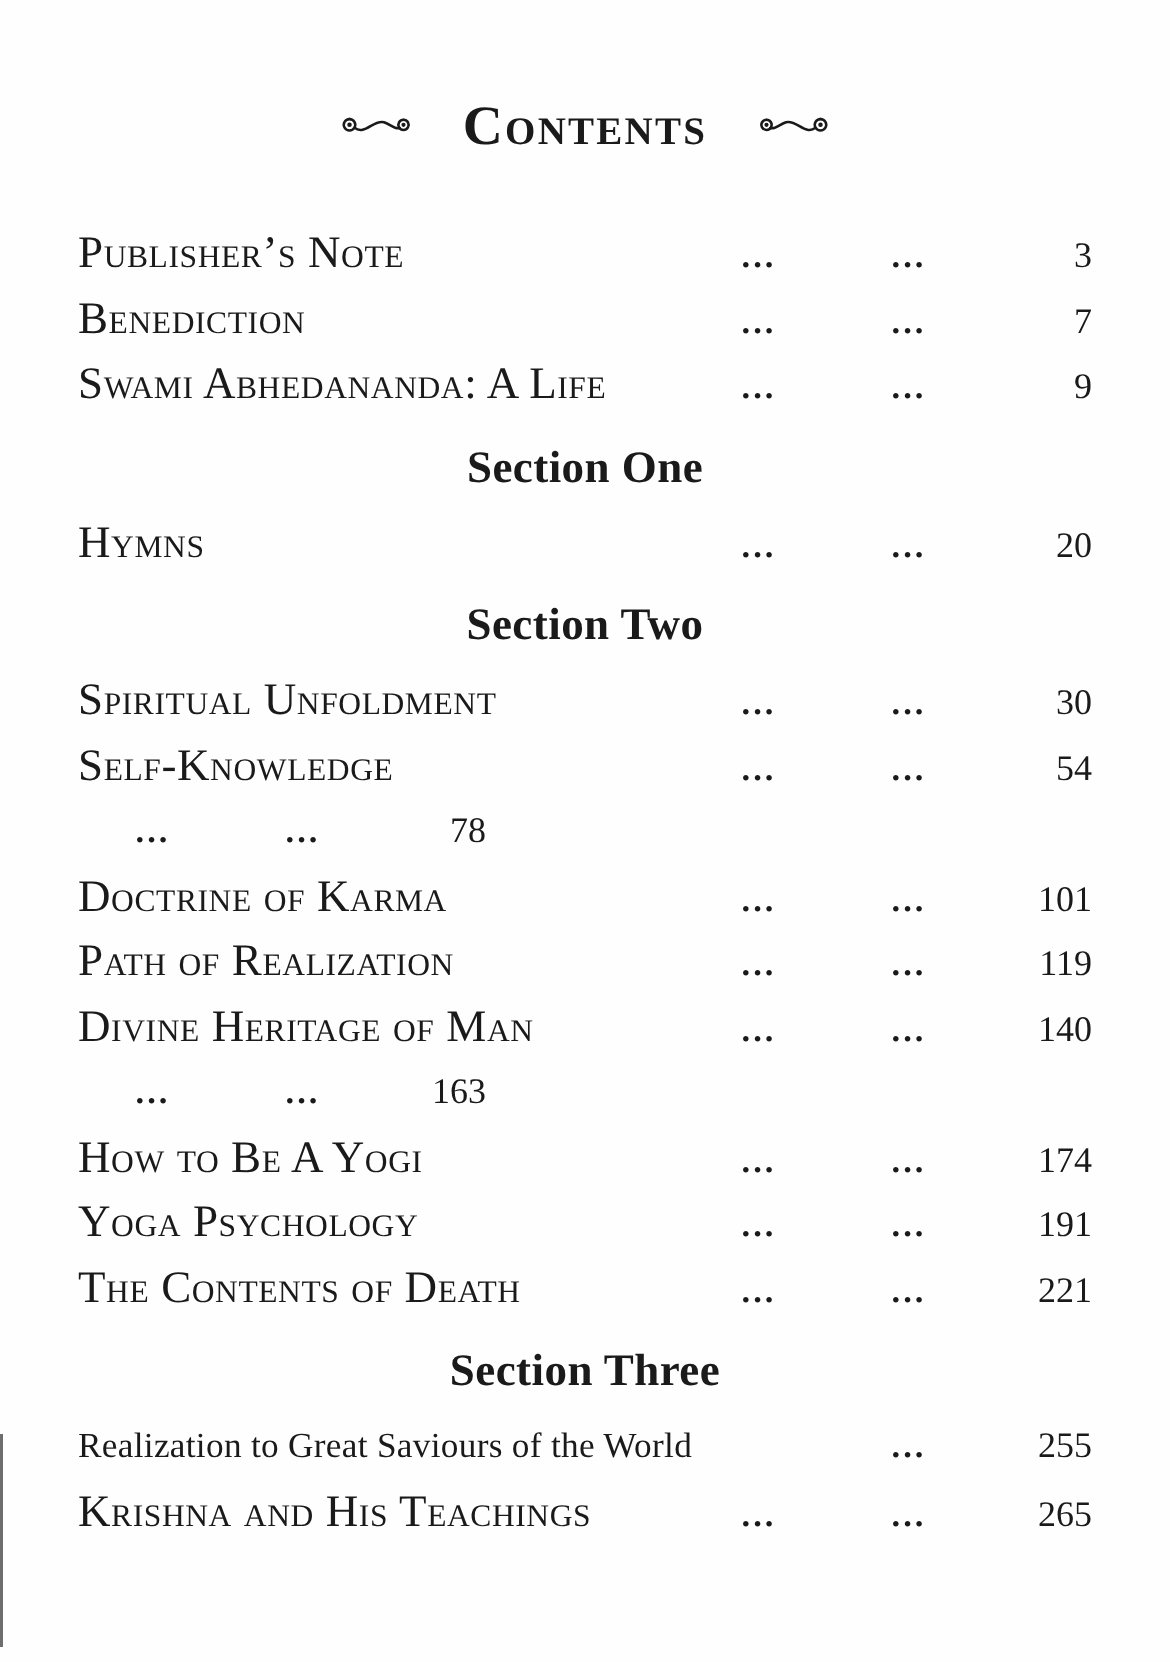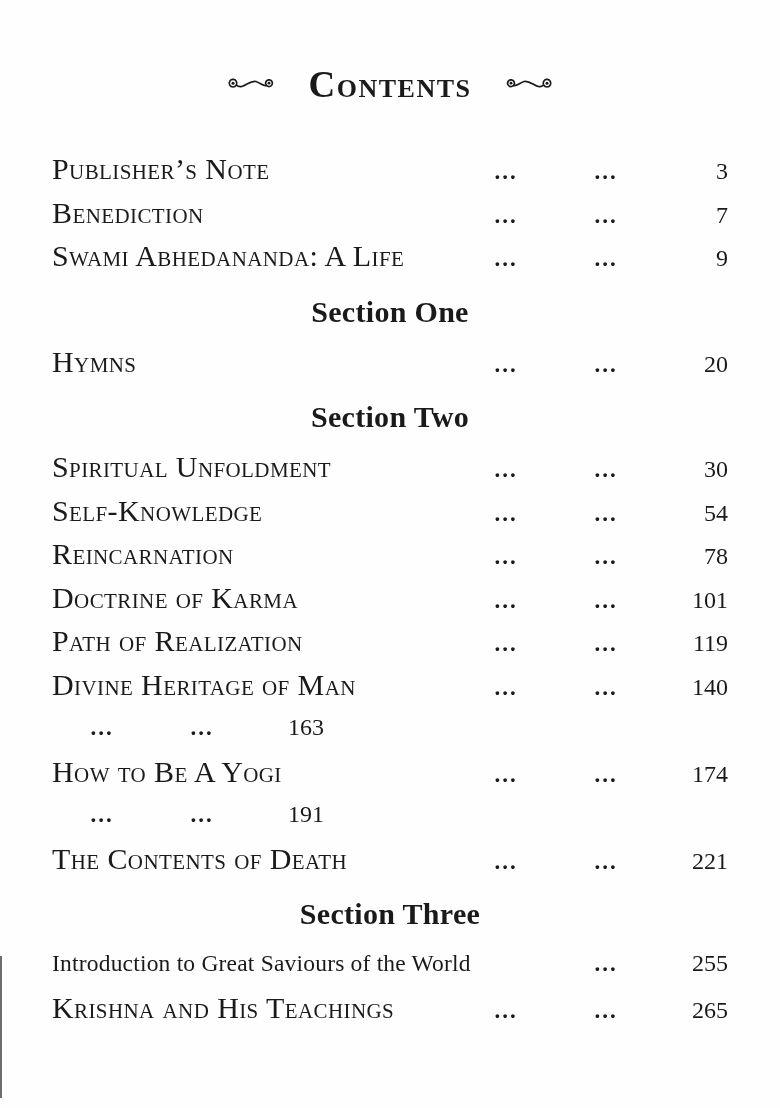--- a/index.html
+++ b/index.html
@@ -136,21 +136,20 @@
         <span class="dots">...</span>
         <span class="pagenum">30</span>
       </div>
       <div class="row">
         <span class="title">Self-Knowledge</span>
         <span class="dots">...</span>
         <span class="dots">...</span>
         <span class="pagenum">54</span>
       </div>
       <div class="row">
-        <span class="title">Reincarnation</span>
         <span class="dots">...</span>
         <span class="dots">...</span>
         <span class="pagenum">78</span>
       </div>
       <div class="row">
         <span class="title">Doctrine of Karma</span>
         <span class="dots">...</span>
         <span class="dots">...</span>
         <span class="pagenum">101</span>
       </div>
@@ -171,33 +170,34 @@
         <span class="dots">...</span>
         <span class="pagenum">163</span>
       </div>
       <div class="row">
         <span class="title">How to Be A Yogi</span>
         <span class="dots">...</span>
         <span class="dots">...</span>
         <span class="pagenum">174</span>
       </div>
       <div class="row">
+        <span class="title">Yoga Psychology</span>
         <span class="dots">...</span>
         <span class="dots">...</span>
         <span class="pagenum">191</span>
       </div>
       <div class="row">
         <span class="title">The Contents of Death</span>
         <span class="dots">...</span>
         <span class="dots">...</span>
         <span class="pagenum">221</span>
       </div>
       <div class="section">Section Three</div>
       <div class="row">
-        <span class="title plain">Introduction to Great Saviours of the World</span>
+        <span class="title plain">Realization to Great Saviours of the World</span>
         <span class="dots">...</span>
         <span class="pagenum">255</span>
       </div>
       <div class="row">
         <span class="title">Krishna and His Teachings</span>
         <span class="dots">...</span>
         <span class="dots">...</span>
         <span class="pagenum">265</span>
       </div>
     </main>

